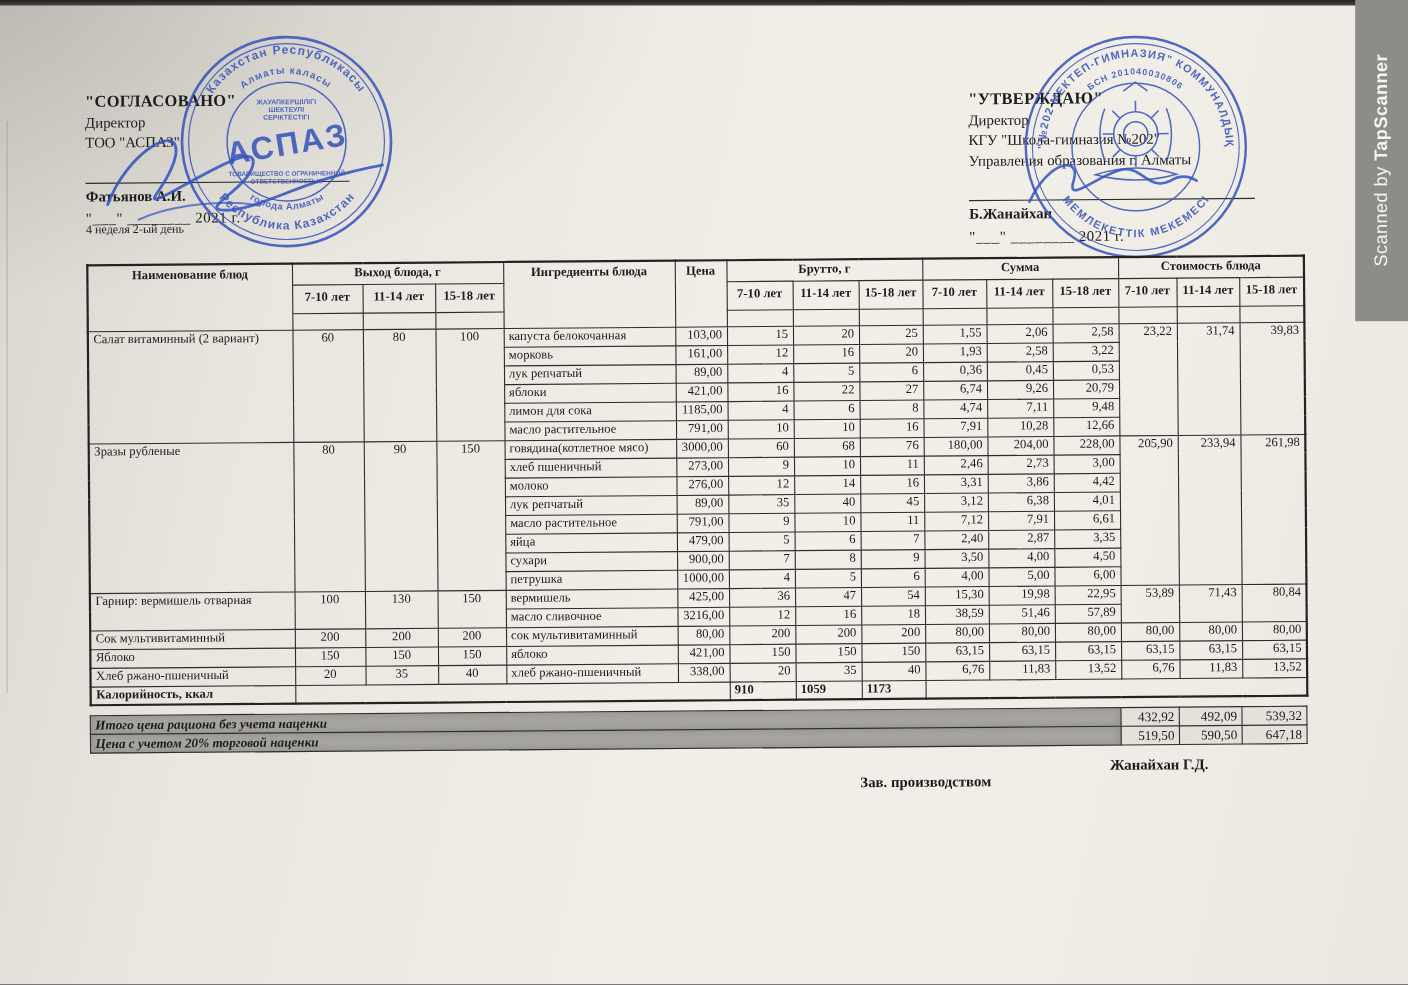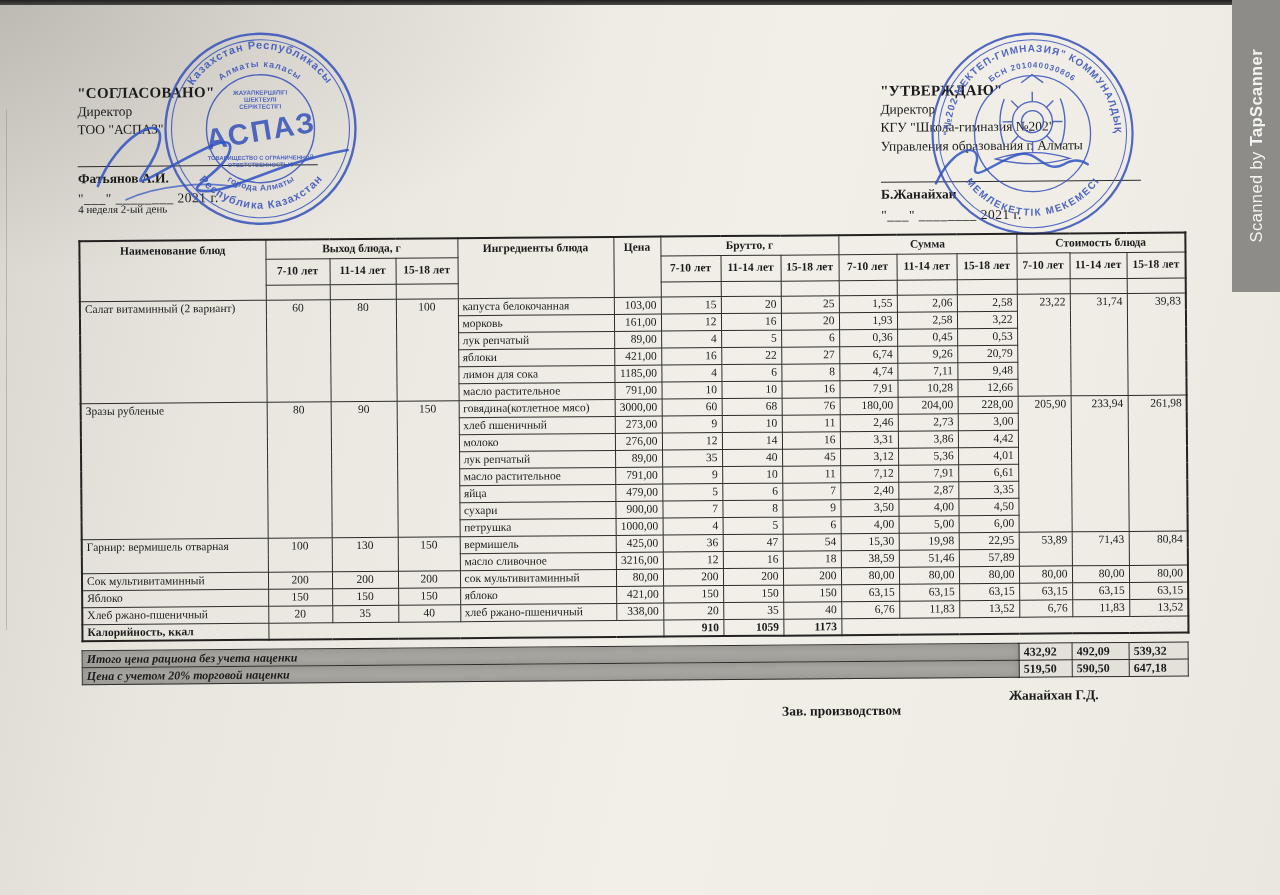--- a/index.html
+++ b/index.html
@@ -48,29 +48,29 @@
   .menu-table tbody tr { height:17px; }
   td.c-dish { text-align:left; vertical-align:top; }
   td.c-yield { text-align:center; vertical-align:top; }
   td.c-ing { text-align:left; }
   td.c-price { text-align:right; }
   td.c-val { text-align:right; }
   td.c-cost { text-align:right; vertical-align:top; }
   tr.calories-row { height:20px; }
   tr.calories-row td { font-weight:bold; }
   td.c-cal-label { text-align:left; }
-  td.c-cal-val { text-align:right; }
+  td.c-cal-val { }
 
   
   .totals-table { position:absolute; left:80px; top:650px; width:1106px;
     border-collapse:collapse; table-layout:fixed; font-size:12px; border:1.5px solid #232220; }
   .totals-table td { border:1px solid #2e2d2b; height:17px; line-height:14px; padding:0 4px; }
   td.t-label { background:#a8a6a0; font-weight:bold; font-style:italic; text-align:left;
     box-shadow:inset 0 0 8px rgba(70,68,63,0.25); }
-  td.t-val { background:#e3e1da; font-weight:bold; }
+  td.t-val { background:#e3e1da; font-weight:normal; text-align:right; }
 
   
   .footer-item { position:absolute; font-weight:bold; font-size:13.5px; }
   .footer-position { left:780px; top:697px;margin-top:12px; }
   .footer-name { left:1007px; top:695px; }
 
   
   .scanner-bar { position:absolute; right:0; top:0; width:48px; height:292px;
     background:#8d8c88; z-index:7; display:flex; align-items:center; justify-content:center; }
   .scanner-text { writing-mode:vertical-rl; transform:rotate(180deg); color:#f4f4f2;
@@ -335,21 +335,21 @@
             <td class="c-val">3,86</td>
             <td class="c-val">4,42</td>
           </tr>
           <tr>
             <td class="c-ing">лук репчатый</td>
             <td class="c-price">89,00</td>
             <td class="c-val">35</td>
             <td class="c-val">40</td>
             <td class="c-val">45</td>
             <td class="c-val">3,12</td>
-            <td class="c-val">5,36</td>
+            <td class="c-val">6,38</td>
             <td class="c-val">4,01</td>
           </tr>
           <tr>
             <td class="c-ing">масло растительное</td>
             <td class="c-price">791,00</td>
             <td class="c-val">9</td>
             <td class="c-val">10</td>
             <td class="c-val">11</td>
             <td class="c-val">7,12</td>
             <td class="c-val">7,91</td>

